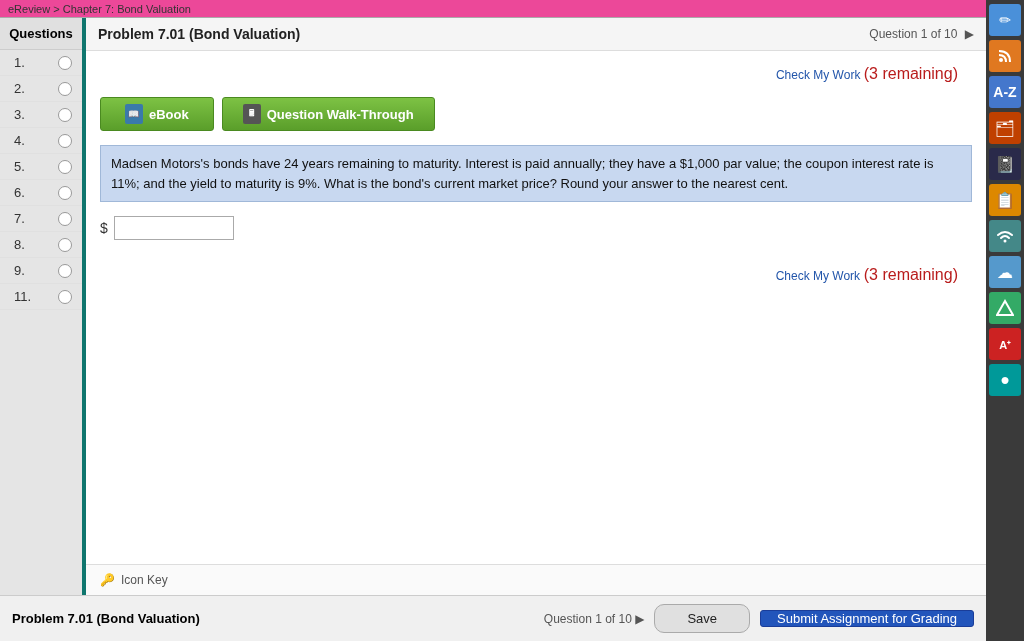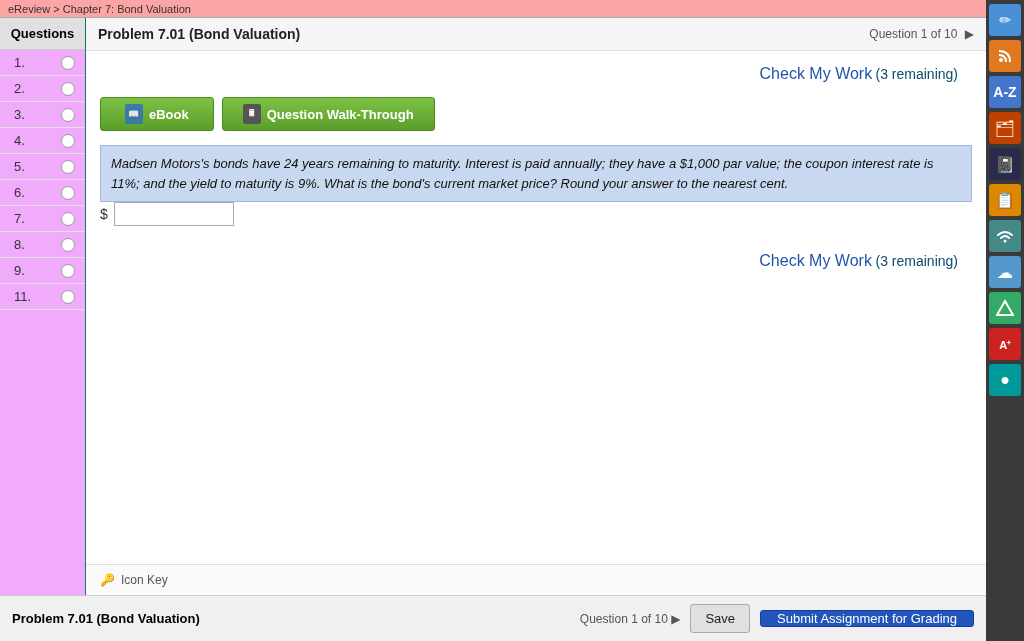--- a/index.html
+++ b/index.html
@@ -36,39 +36,39 @@
     
     .main-area {
       flex: 1;
       display: flex;
       flex-direction: column;
       margin-right: 38px;
     }
 
     
     .breadcrumb {
-      background: #fca5a5;
+      background: #ec4899;
       padding: 3px 8px;
       font-size: 11px;
       color: #333;
       border-bottom: 1px solid #aaa;
       height: 18px;
     }
 
     
     .content-wrapper {
       display: flex;
       flex: 1;
     }
 
     
     .question-panel {
       width: 86px;
-      background: #f0abfc;
-      border-right: 1px solid #0f766e;
+      background: #e5e5e5;
+      border-right: 4px solid #0f766e;
       padding-top: 0;
     }
     .question-header {
       background: #e0e0e0;
       padding: 8px 6px;
       font-weight: bold;
       font-size: 13px;
       border-bottom: 1px solid #ccc;
       text-align: center;
     }
@@ -134,25 +134,25 @@
 
     
     .check-work-bar {
       text-align: right;
       padding: 4px 14px;
       font-size: 12px;
     }
     .check-work-link {
       color: #2255aa;
       text-decoration: none;
+      font-size: 12px;
+    }
+    .remaining-text {
+      color: #b91c1c;
       font-size: 16px;
-    }
-    .remaining-text {
-      color: #0c4a6e;
-      font-size: 14px;
     }
 
     
     .resource-buttons {
       display: flex;
       gap: 8px;
       margin: 10px 0 14px 0;
       align-items: center;
     }
     .btn-ebook {
@@ -204,22 +204,22 @@
       color: white;
     }
 
     
     .problem-text {
       background: #c8d8f0;
       padding: 8px 10px;
       font-size: 13px;
       line-height: 1.5;
       color: #111;
+      margin-bottom: 14px;
       border: 1px solid #a0b8d8;
-      font-style: italic;
     }
 
     
     .answer-row {
       display: flex;
       align-items: center;
       gap: 6px;
       margin-bottom: 20px;
     }
     .dollar-sign {
@@ -271,24 +271,24 @@
       align-items: center;
       gap: 10px;
     }
     .footer-counter {
       font-size: 12px;
       color: #555;
     }
     .btn-save {
       background: #e0e0e0;
       border: 1px solid #aaa;
-      padding: 6px 14px;
-      font-size: 13px;
-      cursor: pointer;
-      border-radius: 3px;
+      padding: 6px 32px;
+      font-size: 13px;
+      cursor: pointer;
+      border-radius: 10px;
       color: #222;
     }
     .btn-submit {
       background: #2255bb;
       color: white;
       border: 1px solid #1a3d99;
       padding: 0 16px;
       font-size: 13px;
       cursor: pointer;
       border-radius: 3px;

